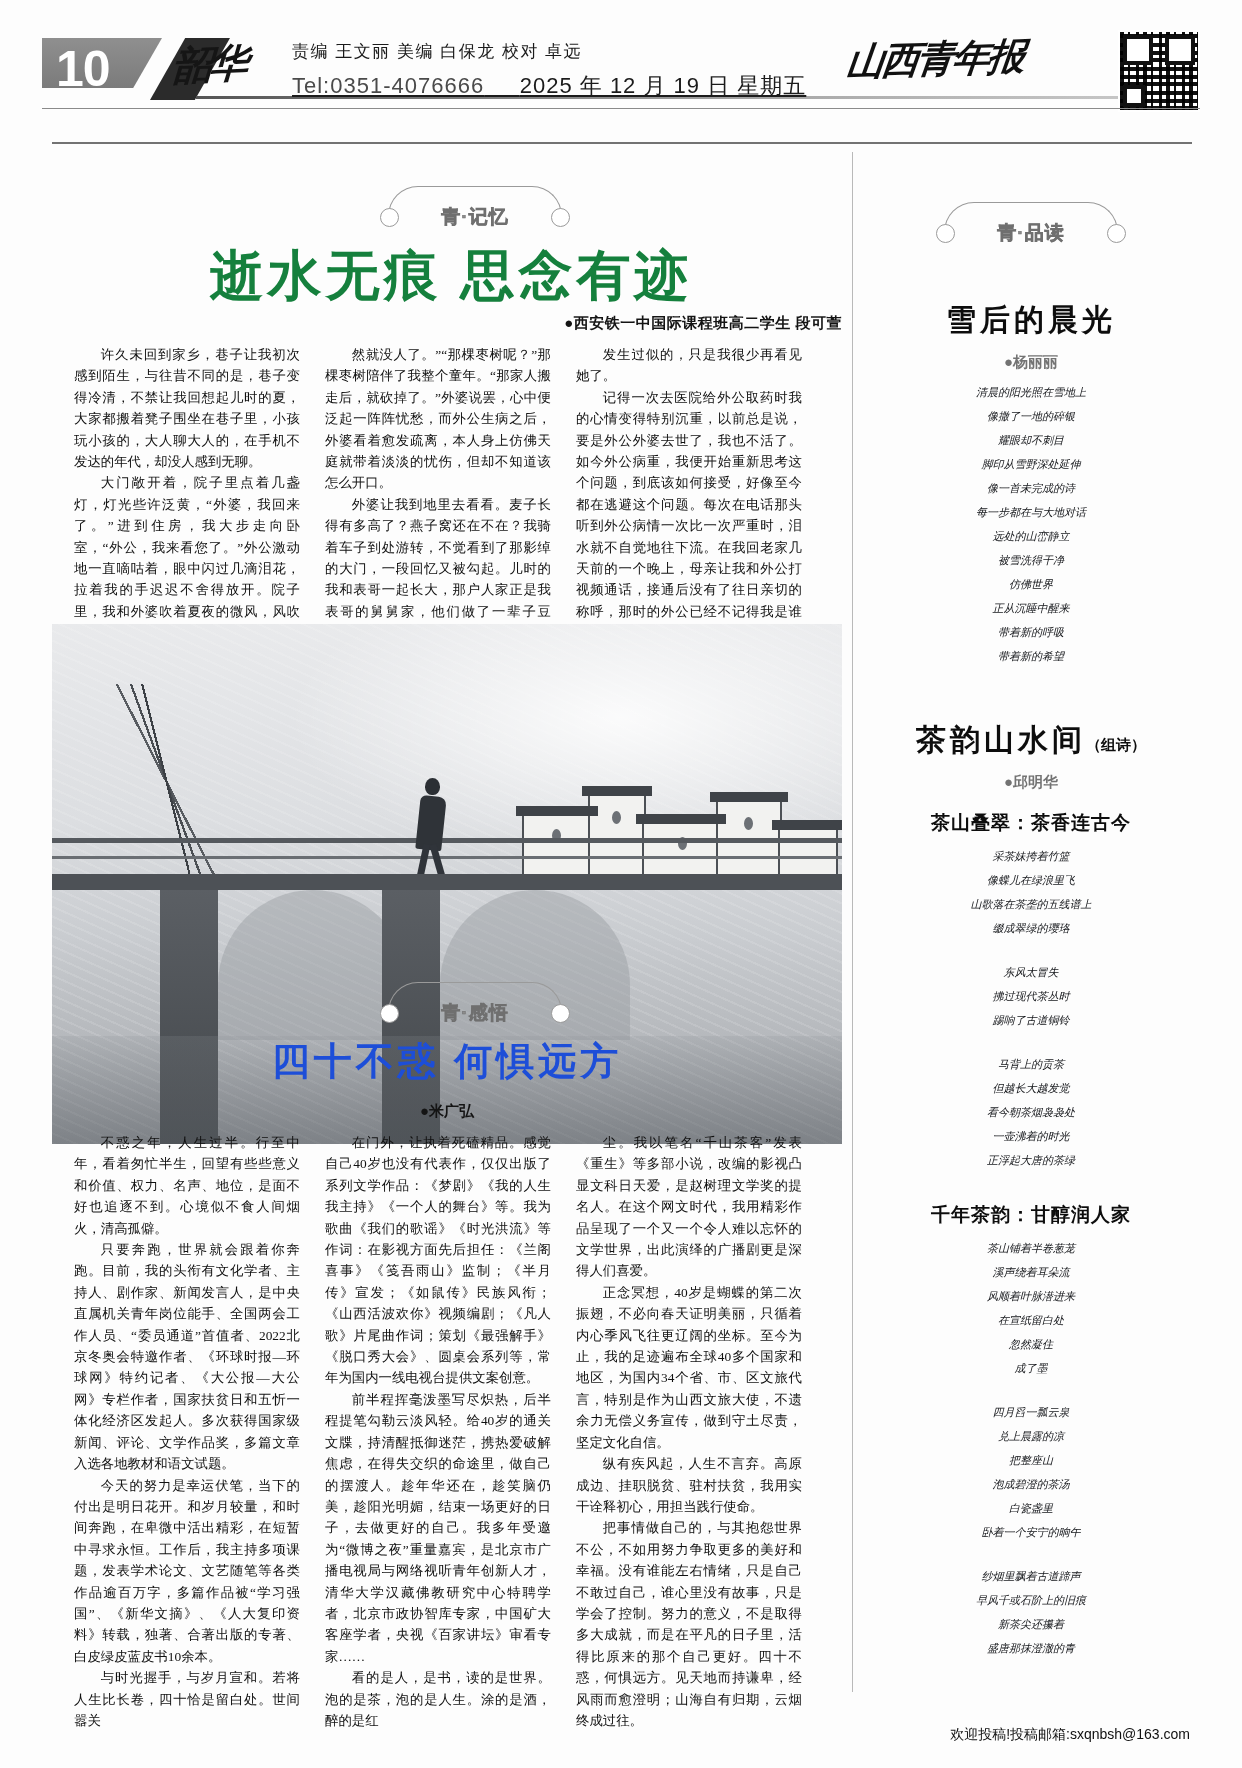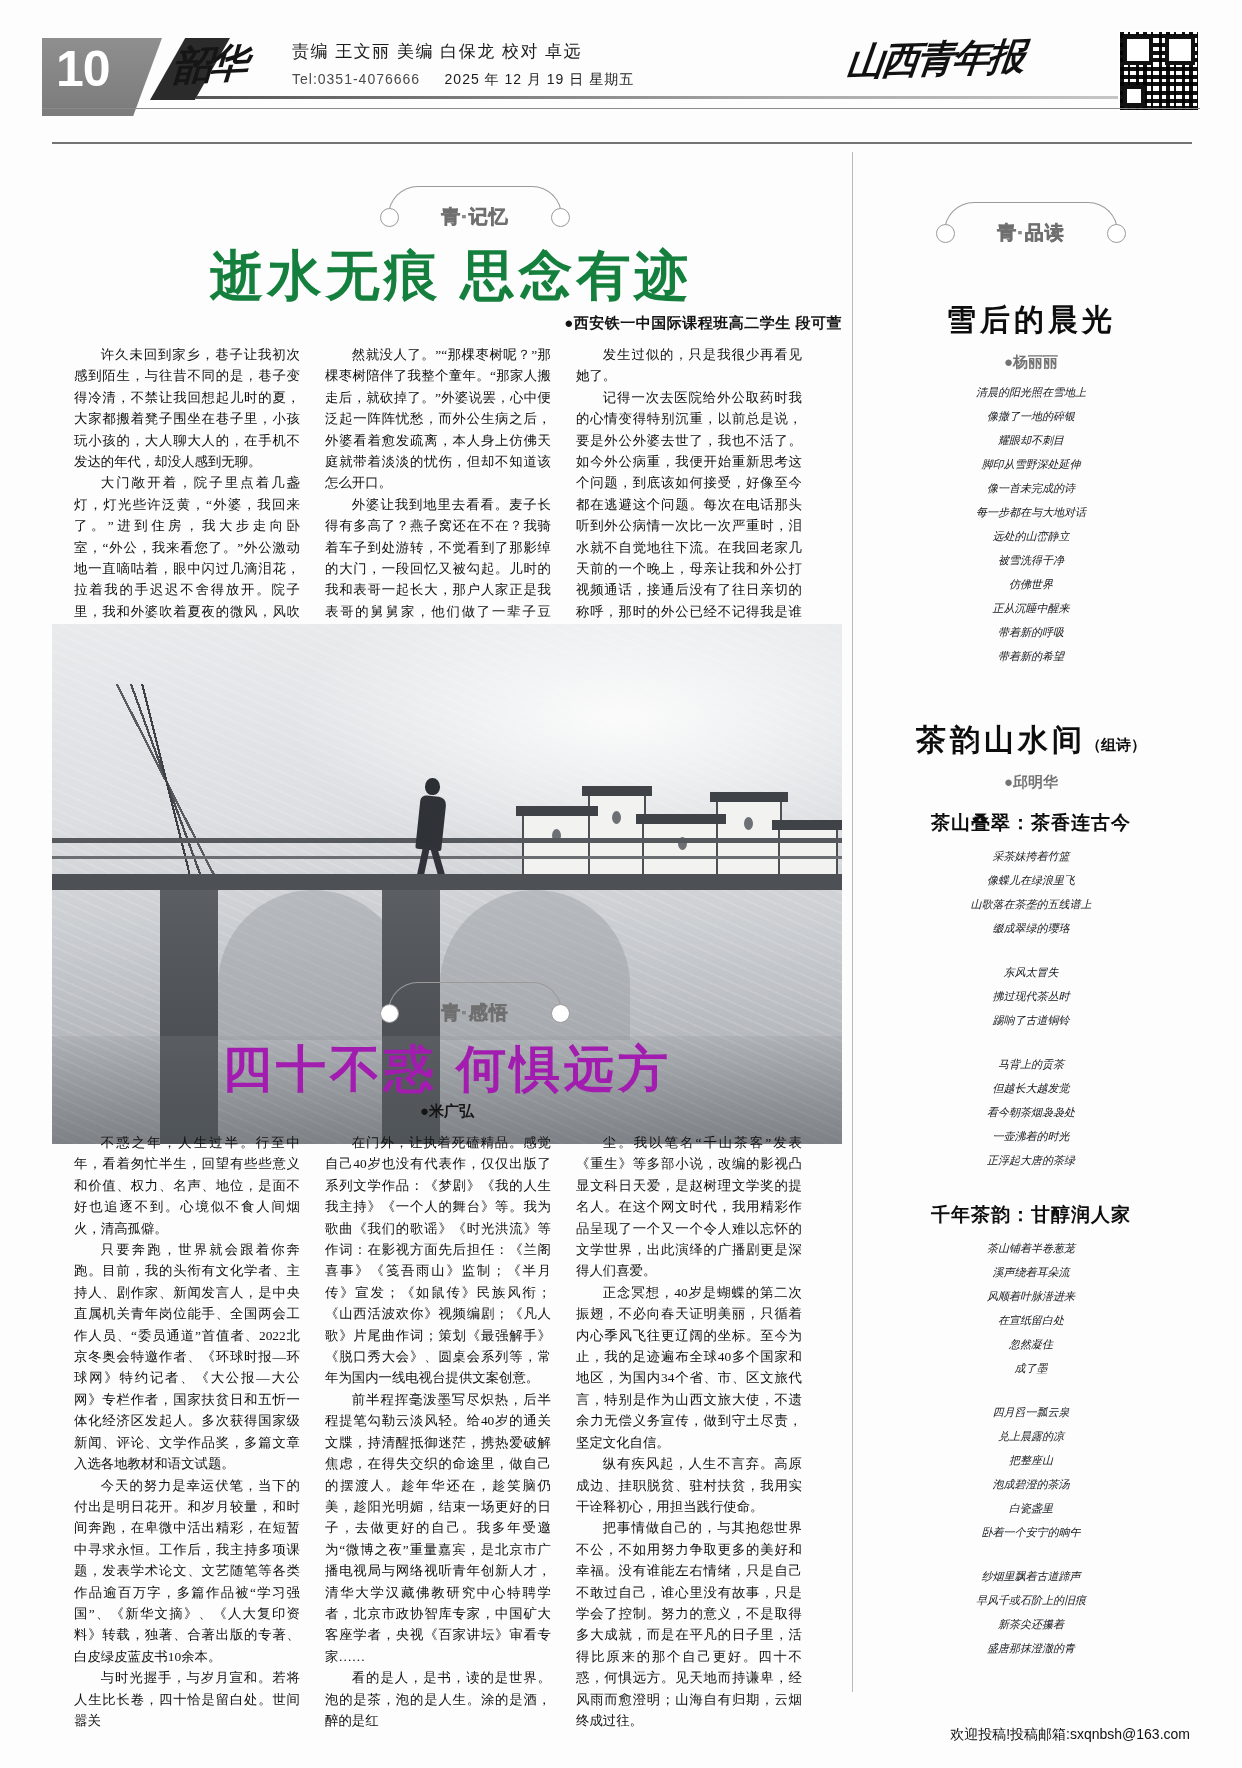--- a/index.html
+++ b/index.html
@@ -15,21 +15,21 @@
     background: #fdfdfd;
   }
 
   
   .masthead {
     position: absolute; left: 0; top: 0;
     width: 1242px; height: 112px;
   }
   .page-num-badge {
     position: absolute; left: 42px; top: 38px;
-    width: 120px; height: 78px;
+    width: 120px; height: 50px;
     background: linear-gradient(180deg,#8f8f8f 0%,#7b7b7b 100%);
     clip-path: polygon(0 0, 100% 0, 76% 100%, 0% 100%);
   }
   .page-num-badge span {
     position: absolute; left: 14px; top: 2px;
     color: #ffffff;
     font-family: "Liberation Sans", sans-serif;
     font-size: 50px; font-weight: bold; letter-spacing: -1px;
   }
   .badge-tail {
@@ -52,21 +52,21 @@
     letter-spacing: -4px;
     transform: skewX(-6deg) rotate(-3deg);
     white-space: nowrap;
   }
   .header-meta {
     position: absolute; left: 292px; top: 40px;
     font-family: "Liberation Sans", sans-serif;
     color: #1b1b1b;
   }
   .header-meta .line1 { font-size: 17px; letter-spacing: 1.5px; margin-bottom: 8px; }
-  .header-meta .line2 { font-size: 14px; letter-spacing: 1px; }
+  .header-meta .line2 { font-size: 22px; letter-spacing: 1px; text-decoration: underline; }
   .header-meta .line2 .tel { color: #4a4a4a; }
   .paper-title {
     position: absolute; right: 220px; top: 34px;
     font-family: "Liberation Serif", serif;
     font-size: 38px; font-weight: bold; font-style: italic;
     color: #111; letter-spacing: -3px;
     transform: skewX(-8deg) rotate(-2deg);
     white-space: nowrap;
   }
   .qr {
@@ -230,21 +230,21 @@
     position:absolute; left:0; bottom:0; width:100%; height:108px;
     background:linear-gradient(180deg, rgba(140,145,150,0.2), rgba(90,95,100,0.55));
   }
 
   
   .a2-badge { left: 328px; top: 838px; }
   .headline-2 {
     position:absolute; left:0; top: 892px; width: 790px;
     text-align:center;
     font-family:"Liberation Sans", sans-serif;
-    font-size:50px; font-weight:bold; color:#a21caf; letter-spacing:4px;
+    font-size:38px; font-weight:bold; color:#1d4ed8; letter-spacing:4px;
   }
   .byline-2 {
     position:absolute; left:0; top: 958px; width: 790px;
     text-align:center;
     font-family:"Liberation Sans", sans-serif;
     font-size:15px; font-weight:bold; color:#141414;
   }
   .cols-2 { position:absolute; left:22px; top: 988px; width: 760px; }
 
   

